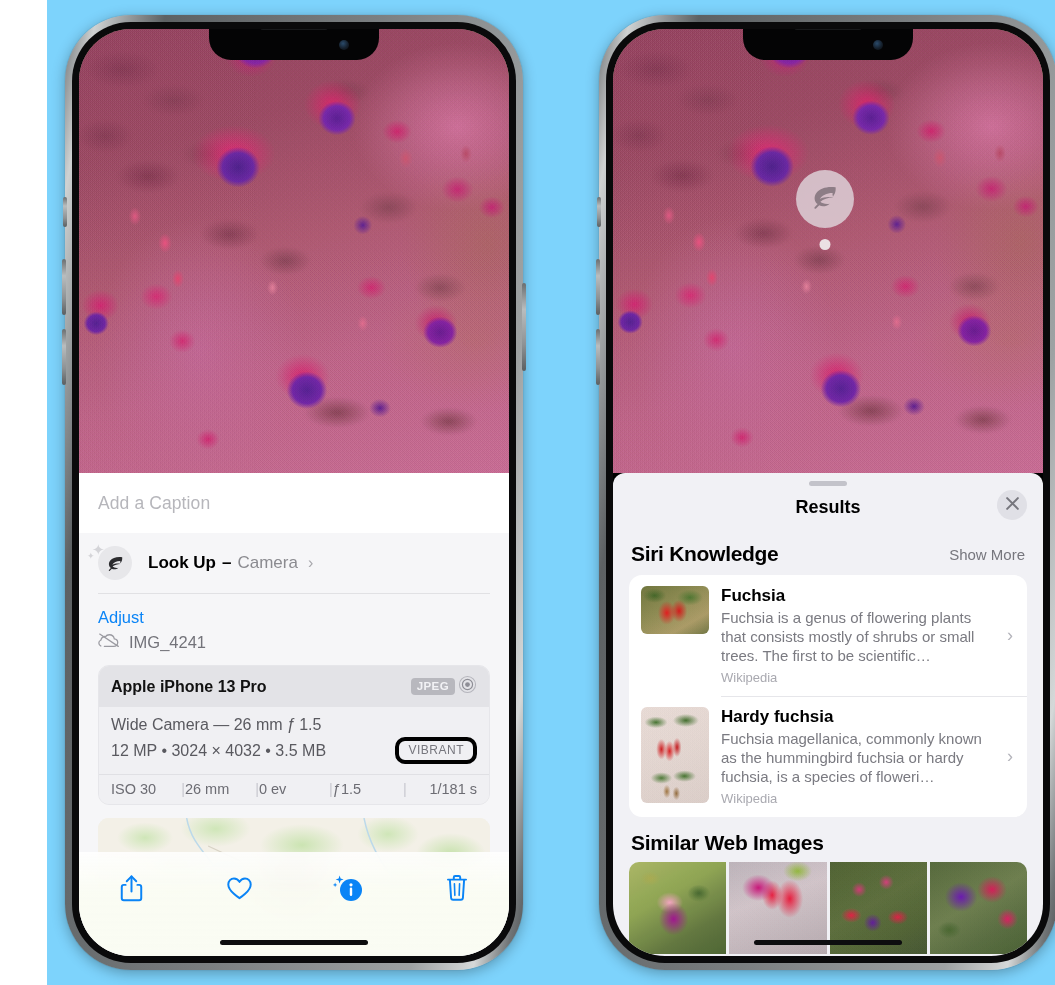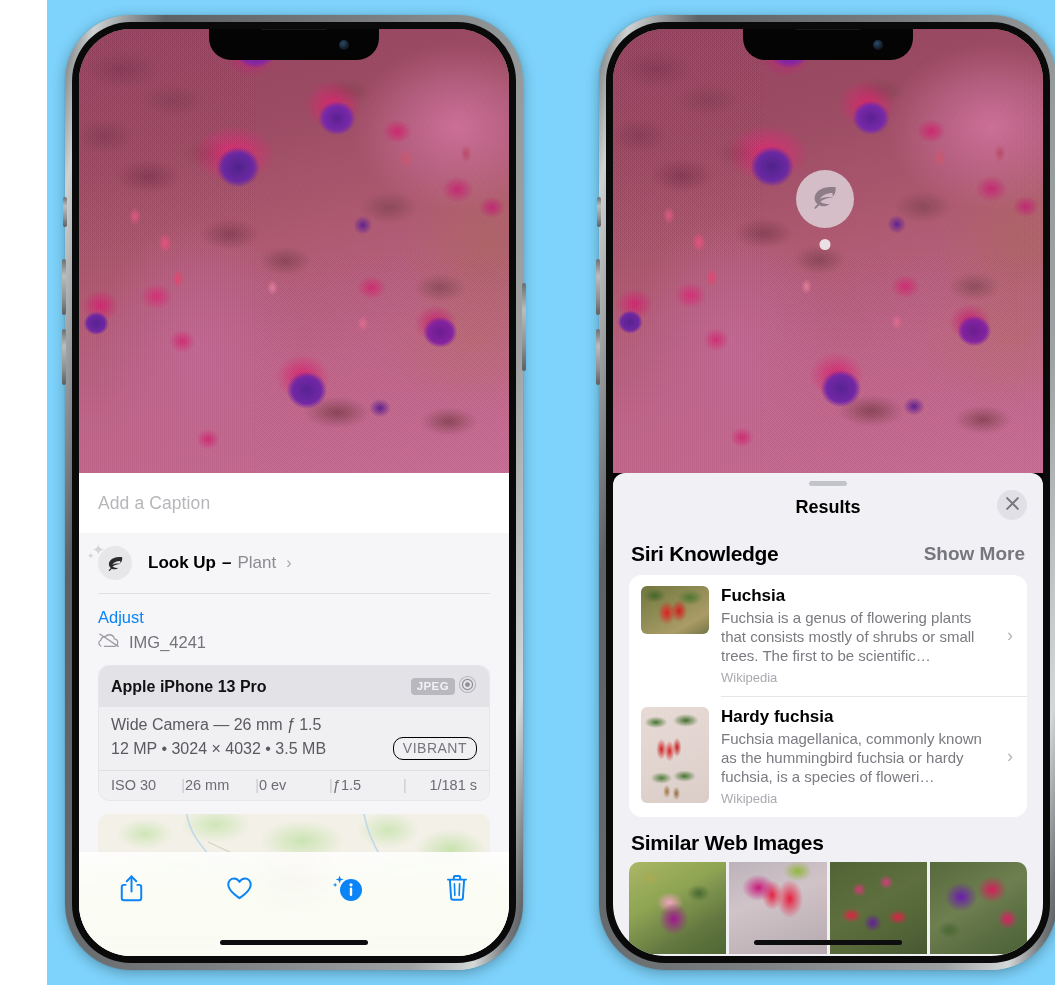--- a/index.html
+++ b/index.html
@@ -308,23 +308,23 @@
   .meta-sub {
     padding: 9px 12px 10px 12px;
     background: #f0f0f3;
   }
   .meta-line1 { font-size: 16px; color: #59595f; margin-bottom: 3px; }
   .meta-line2 {
     font-size: 16px; color: #59595f;
     display: flex; align-items: center; justify-content: space-between;
   }
   .badge-vibrant {
-    border: 1px solid #000000;
+    border: 4px solid #000000;
     color: #76767d;
-    font-size: 14px;
+    font-size: 12px;
     letter-spacing: 0.5px;
     padding: 2px 9px 3px 9px;
     border-radius: 10px;
   }
   .meta-exif {
     display: flex; align-items: center;
     border-top: 1px solid #e0e0e4;
     background: #f0f0f3;
     padding: 6px 12px 7px 12px;
     font-size: 14.5px;
@@ -429,21 +429,21 @@
     width: 30px; height: 30px;
     border-radius: 50%;
     background: #e0e0e6;
     display: flex; align-items: center; justify-content: center;
   }
   .section-head {
     display: flex; align-items: center; justify-content: space-between;
     padding: 14px 18px 9px 18px;
   }
   .section-title { font-size: 21px; font-weight: 700; color: #000; letter-spacing: -0.3px; }
-  .show-more { font-size: 19px; color: #76767d; font-weight: bold; }
+  .show-more { font-size: 15px; color: #76767d; }
 
   .knowledge-card {
     margin: 0 16px;
     background: #fff;
     border-radius: 13px;
     overflow: hidden;
   }
   .k-row {
     display: flex;
     padding: 11px 12px;
@@ -579,21 +579,21 @@
                 <span class="sparkle s2">✦</span>
                 <div class="lookup-icon">
                   <svg width="19" height="19" viewBox="0 0 24 24" aria-hidden="true">
                     <path d="M20.5 4.2C13.8 3.2 8.2 5 5.4 8.3c-2.7 3.2-2 7.5 0.7 9.3l-2.4 2.5c-.3.3-.3.8 0 1.1.3.3.8.3 1.1 0l2.6-2.6c2.3 1.4 5.8 1 8.3-1.3-3.1.7-5.9-.3-7.4-1.6 2.3-1.9 6.6-3.3 10-3.2-3.2-1-7.3-.5-10.4 1 1.6-2.6 5.8-4.8 10.2-4.7-.2.9-.1 2 .3 2.9 1.2-2 2.4-3.5 2.1-7.5z" fill="#2b2b2e"></path>
                   </svg>
                 </div>
               </div>
               <div class="lookup-text">
                 <b>Look Up</b>
                 <span class="dash">–</span>
-                <span class="subj">Plant</span>
+                <span class="subj">Camera</span>
                 <span class="lookup-chev">›</span>
               </div>
             </div>
 
             <div class="divider"></div>
 
             <div class="date-row">
               <div class="adjust-link">Adjust</div>
             </div>
 

